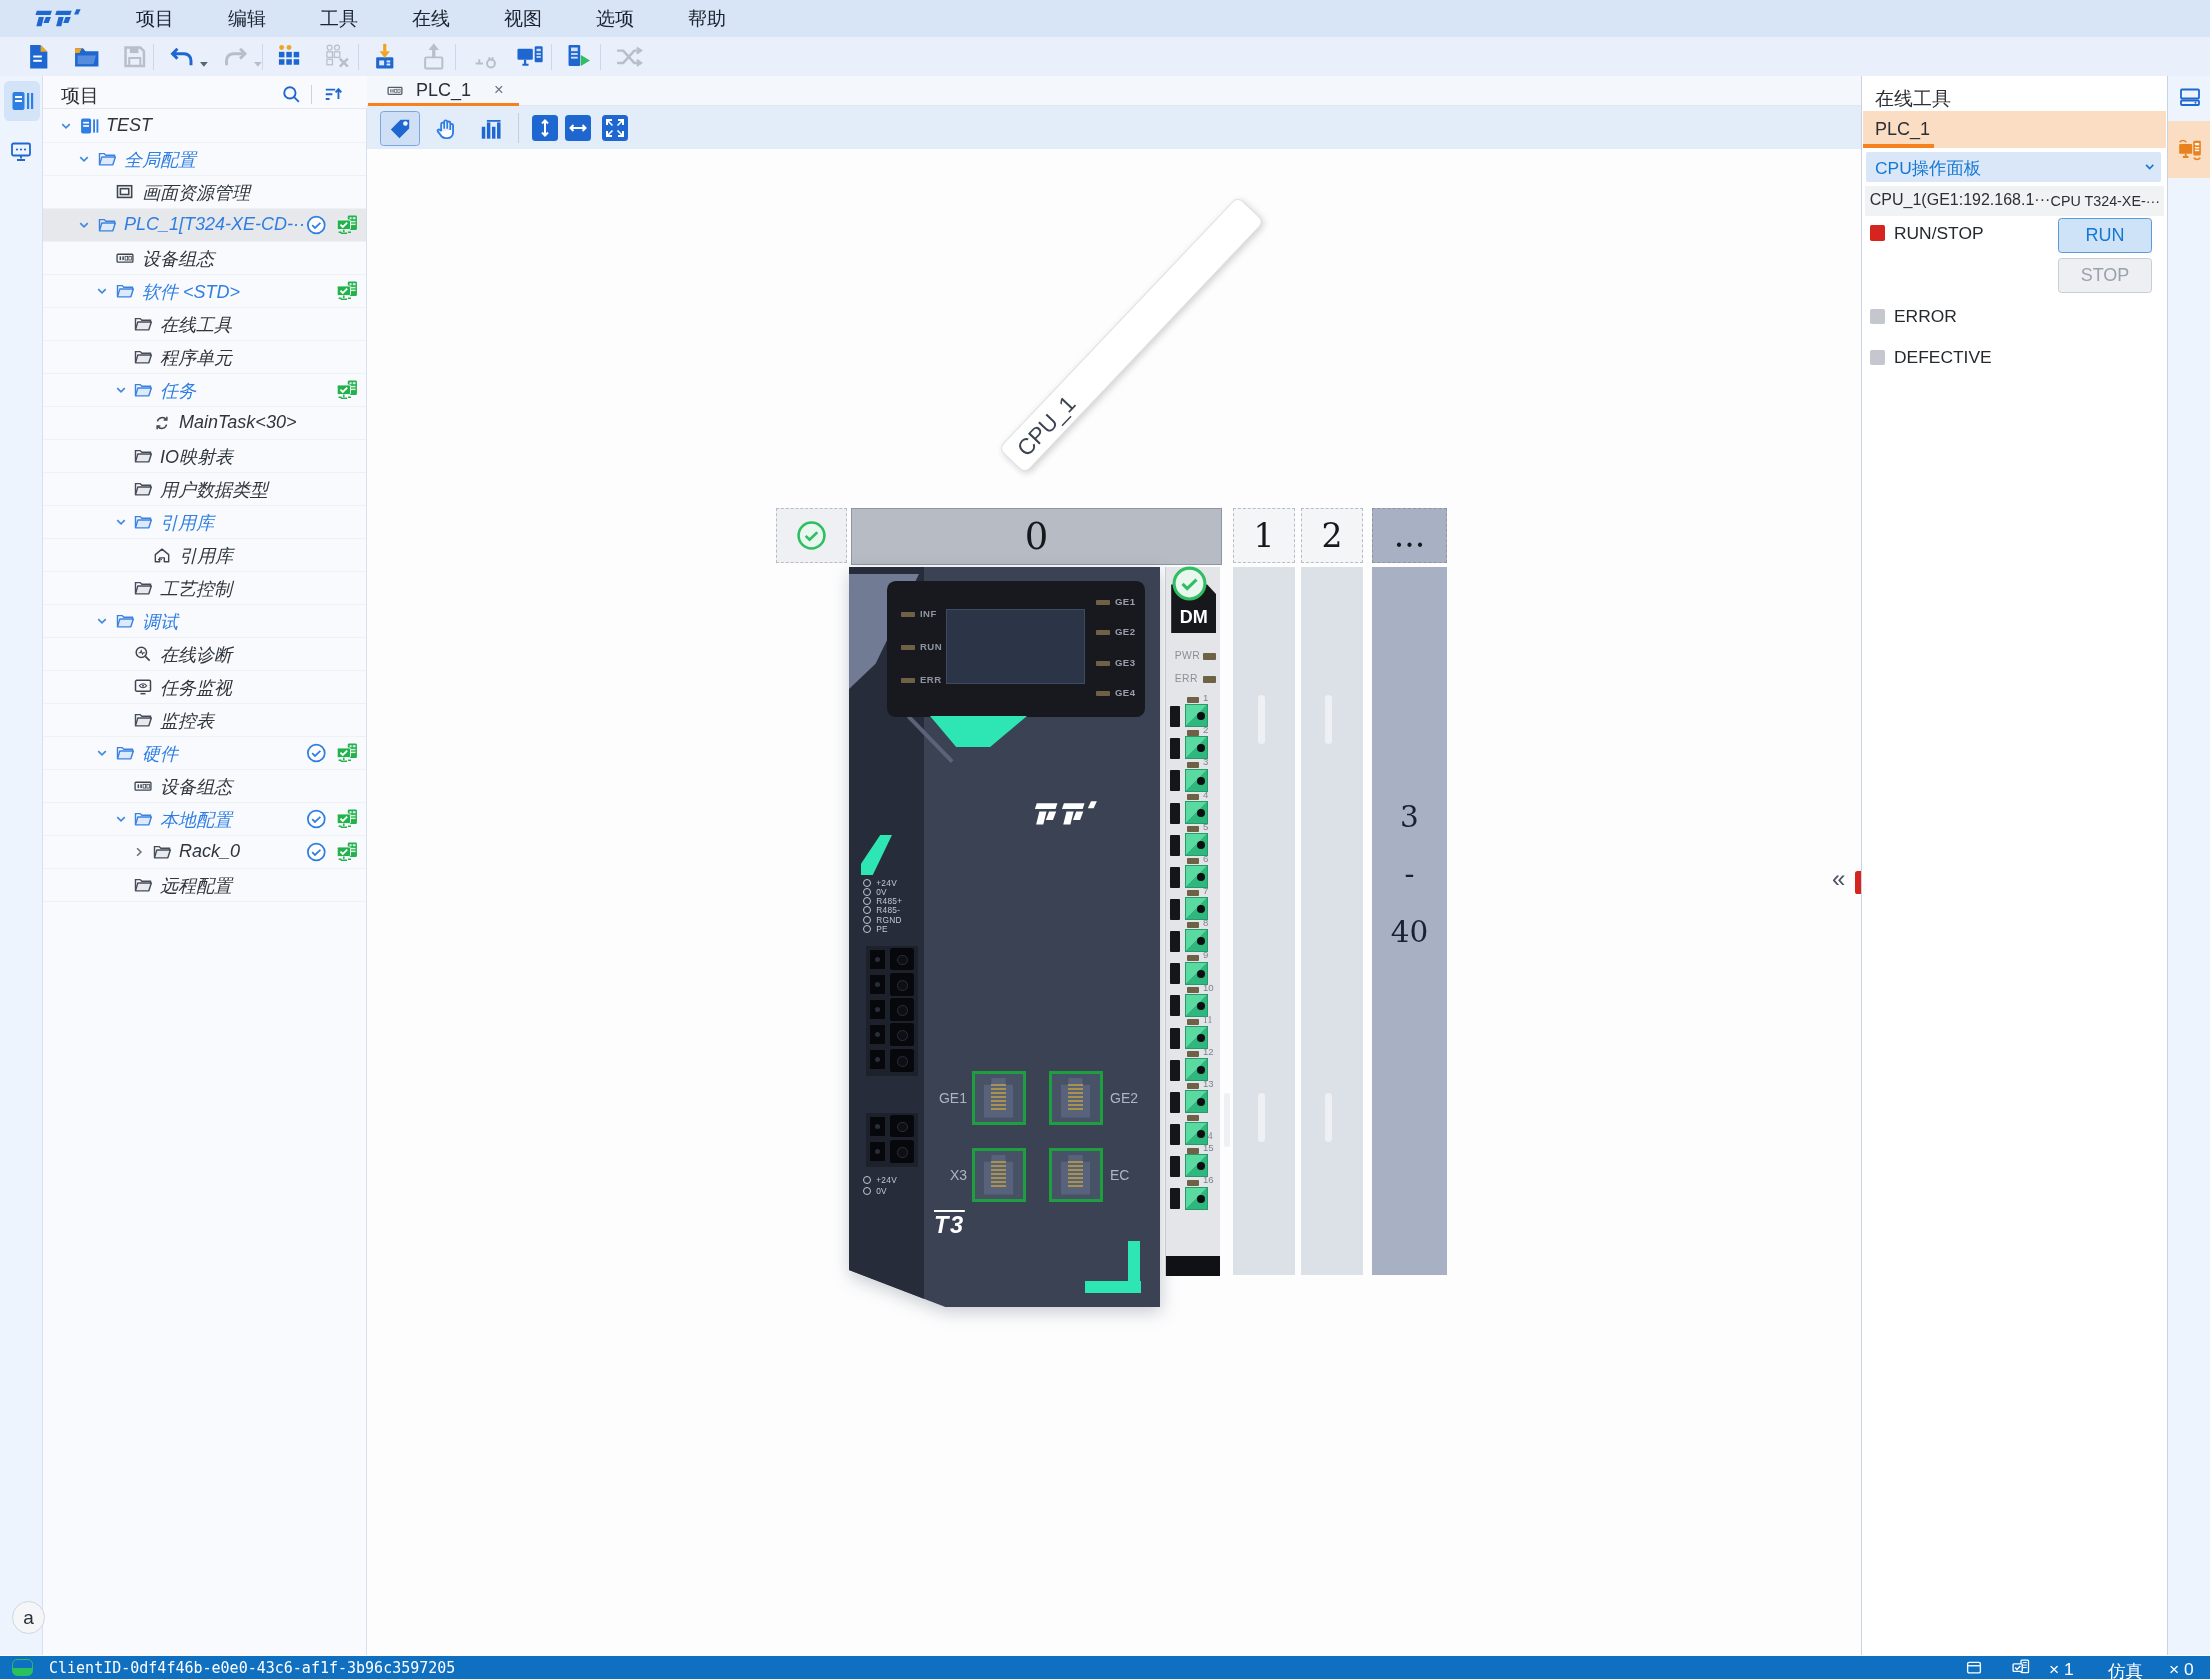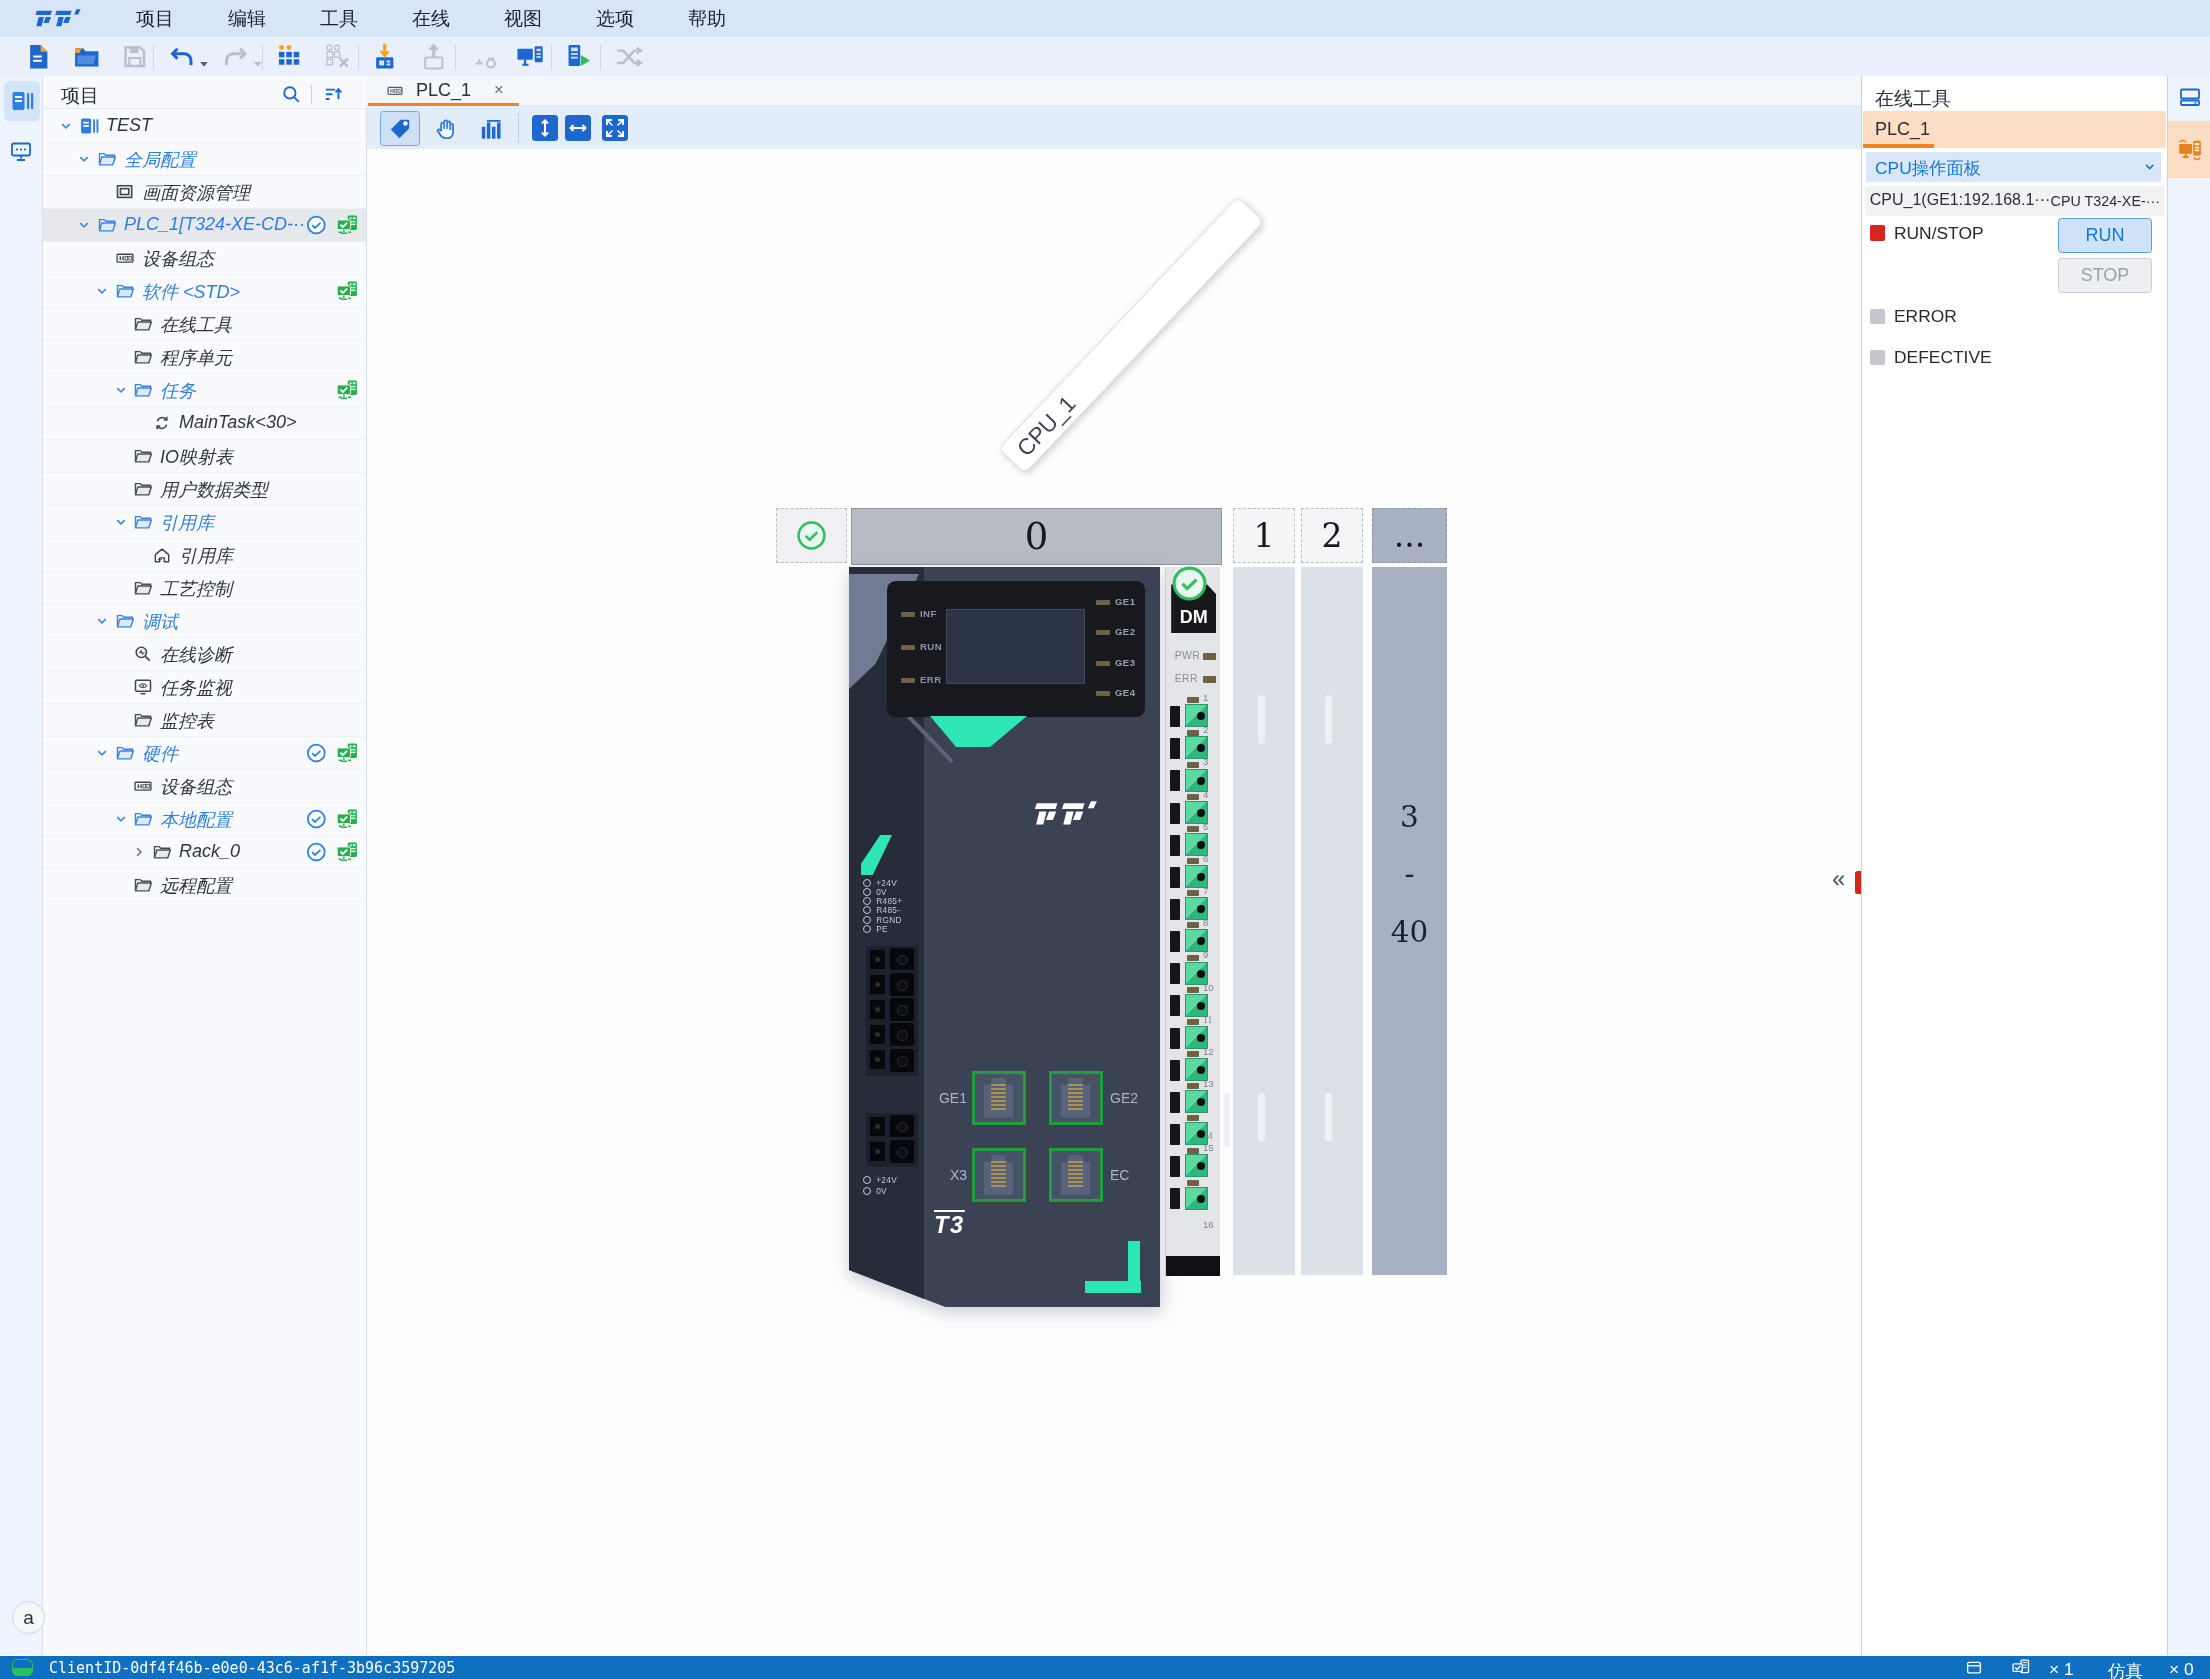--- a/index.html
+++ b/index.html
@@ -847,21 +847,21 @@
       <div style="position:absolute;left:19px;top:555px;" class="dm-green abs">
         <i></i>
       </div>
       <div style="position:absolute;left:21px;top:581px;width:12px;height:6px;background:#6f6146;border-radius:0.9px;"></div>
       <div style="position:absolute;left:37px;top:575px;" class="dm-num abs">15</div>
       <div style="position:absolute;left:3.5px;top:589px;" class="dm-black abs"></div>
       <div style="position:absolute;left:19px;top:587px;" class="dm-green abs">
         <i></i>
       </div>
       <div style="position:absolute;left:21px;top:613px;width:12px;height:6px;background:#6f6146;border-radius:0.9px;"></div>
-      <div style="position:absolute;left:37px;top:607px;margin-top:45px;" class="dm-num abs">16</div>
+      <div style="position:absolute;left:37px;top:607px;" class="dm-num abs">16</div>
       <div style="position:absolute;left:3.5px;top:621px;" class="dm-black abs"></div>
       <div style="position:absolute;left:19px;top:620px;" class="dm-green abs">
         <i></i>
       </div>
     </div>
   <div class="abs" style="left:0;top:689px;width:54px;height:20px;background:#101114;"></div>
 </div>
 <span class="abs" style="left:1171px;top:565px;width:37px;height:37px;" id="ico-dm-ok"><svg viewBox="0 0 24 24" width="100%" height="100%" xmlns="http://www.w3.org/2000/svg">
       <circle cx="12" cy="12" r="10" fill="#eaf7ef" stroke="#2fbe62" stroke-width="2"></circle>
       <path d="M7.5 12.3l3 3 6-5.8" fill="none" stroke="#2fbe62" stroke-width="2"></path>

